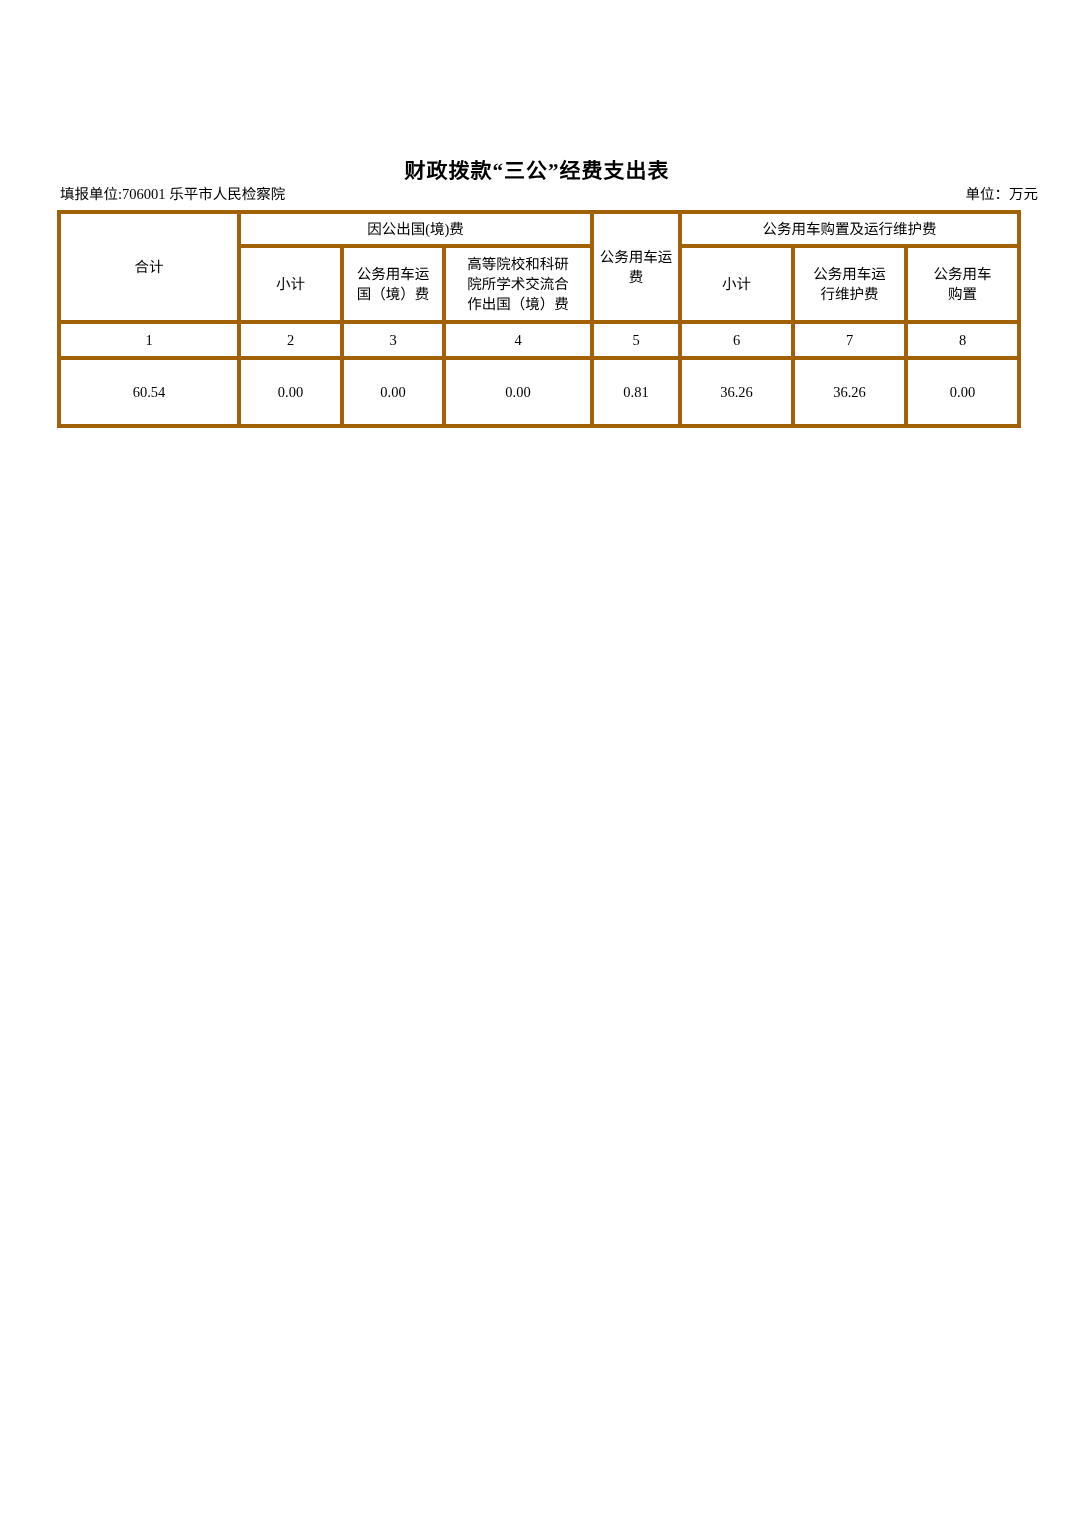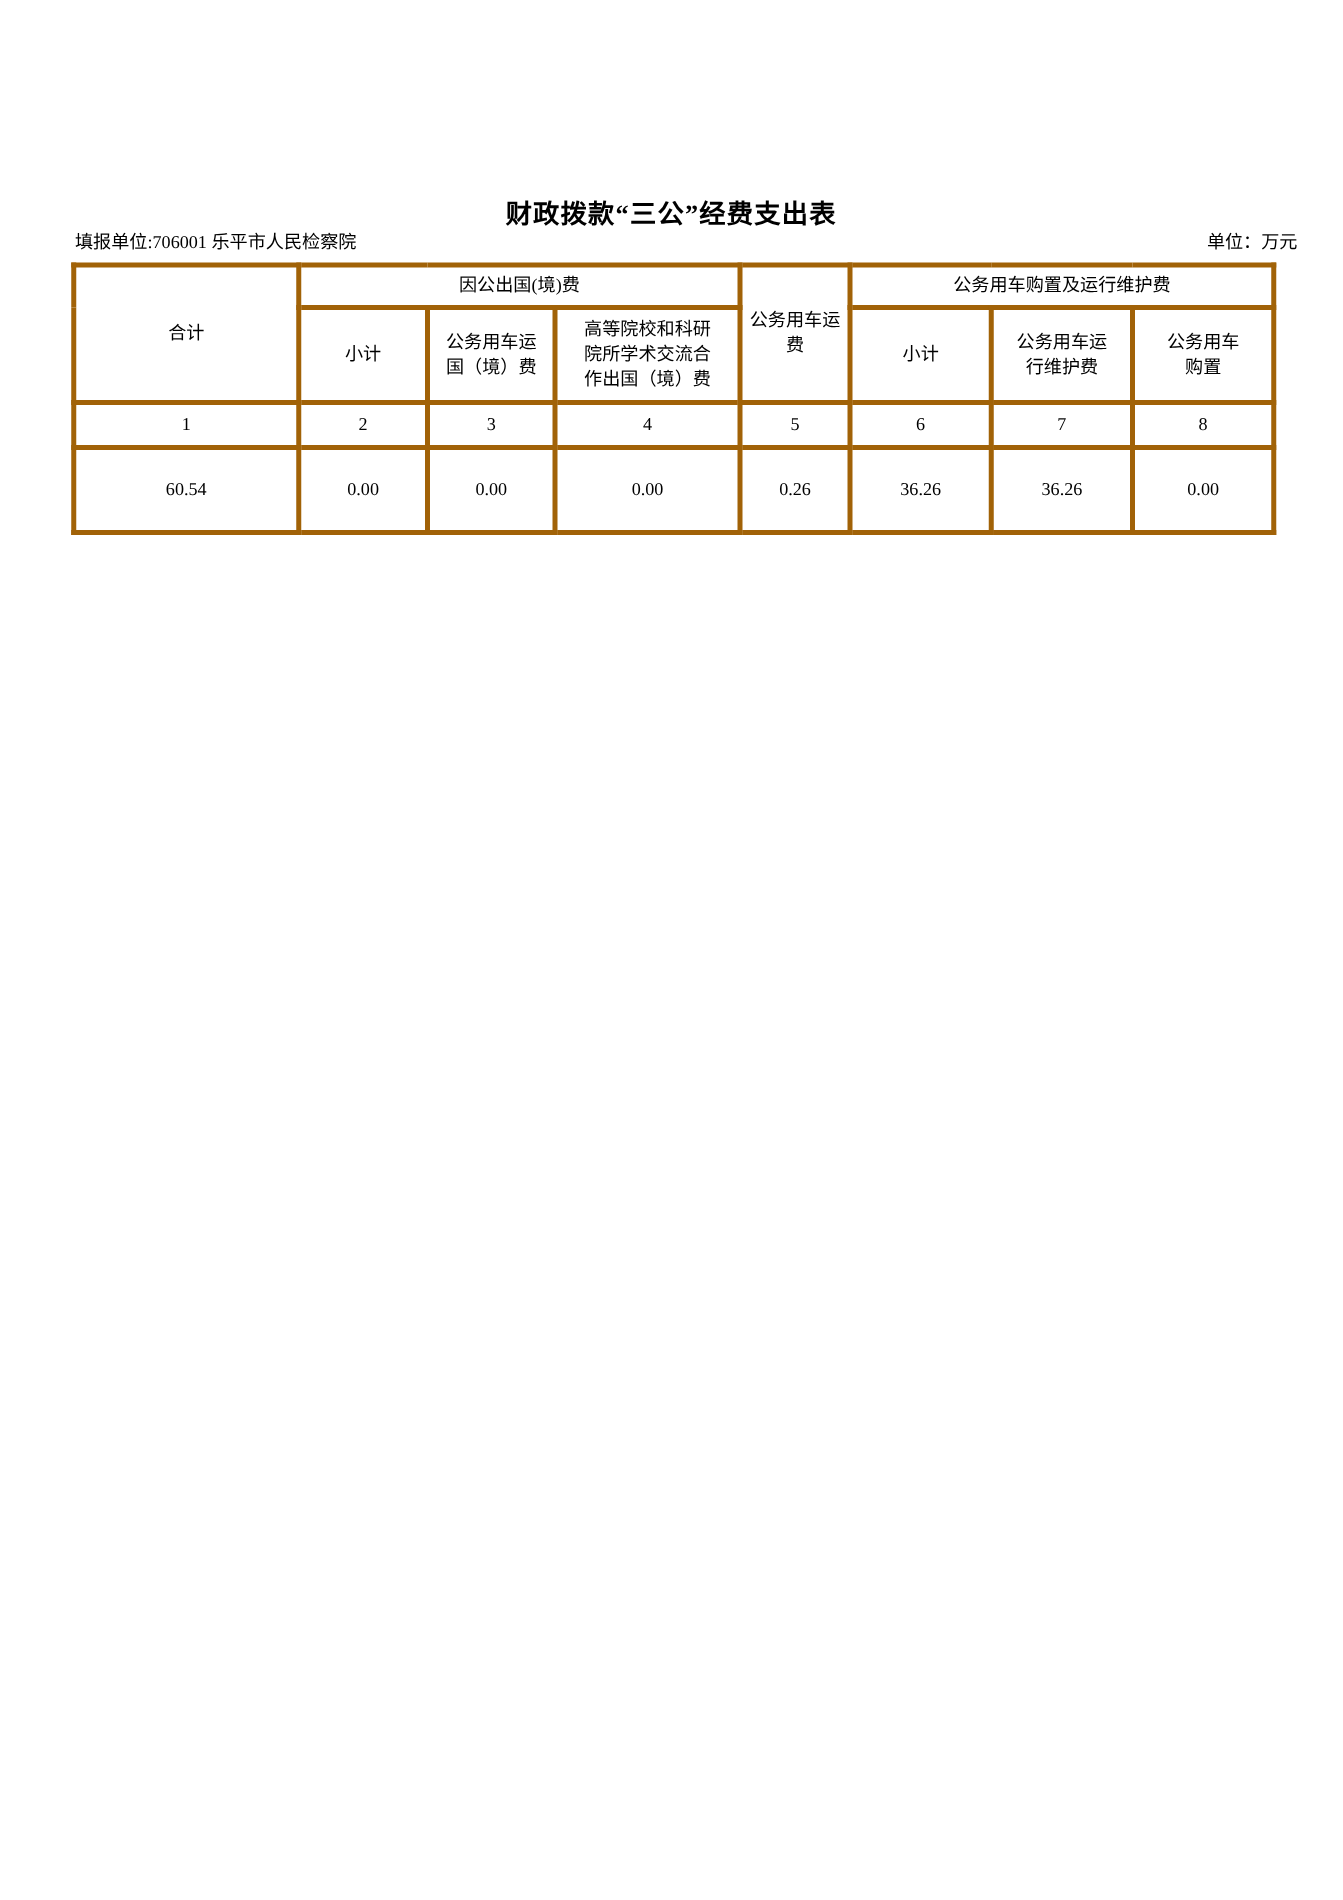--- a/index.html
+++ b/index.html
@@ -171,21 +171,21 @@
         <td class="numrow num">5</td>
         <td class="numrow num">6</td>
         <td class="numrow num">7</td>
         <td class="numrow num">8</td>
       </tr>
       <tr>
         <td class="datarow num">60.54</td>
         <td class="datarow num">0.00</td>
         <td class="datarow num">0.00</td>
         <td class="datarow num">0.00</td>
-        <td class="datarow num">0.26</td>
+        <td class="datarow num">0.81</td>
         <td class="datarow num">36.26</td>
         <td class="datarow num">36.26</td>
         <td class="datarow num">0.00</td>
       </tr>
     </tbody>
   </table>
 
 </div>
 
 </body></html>

